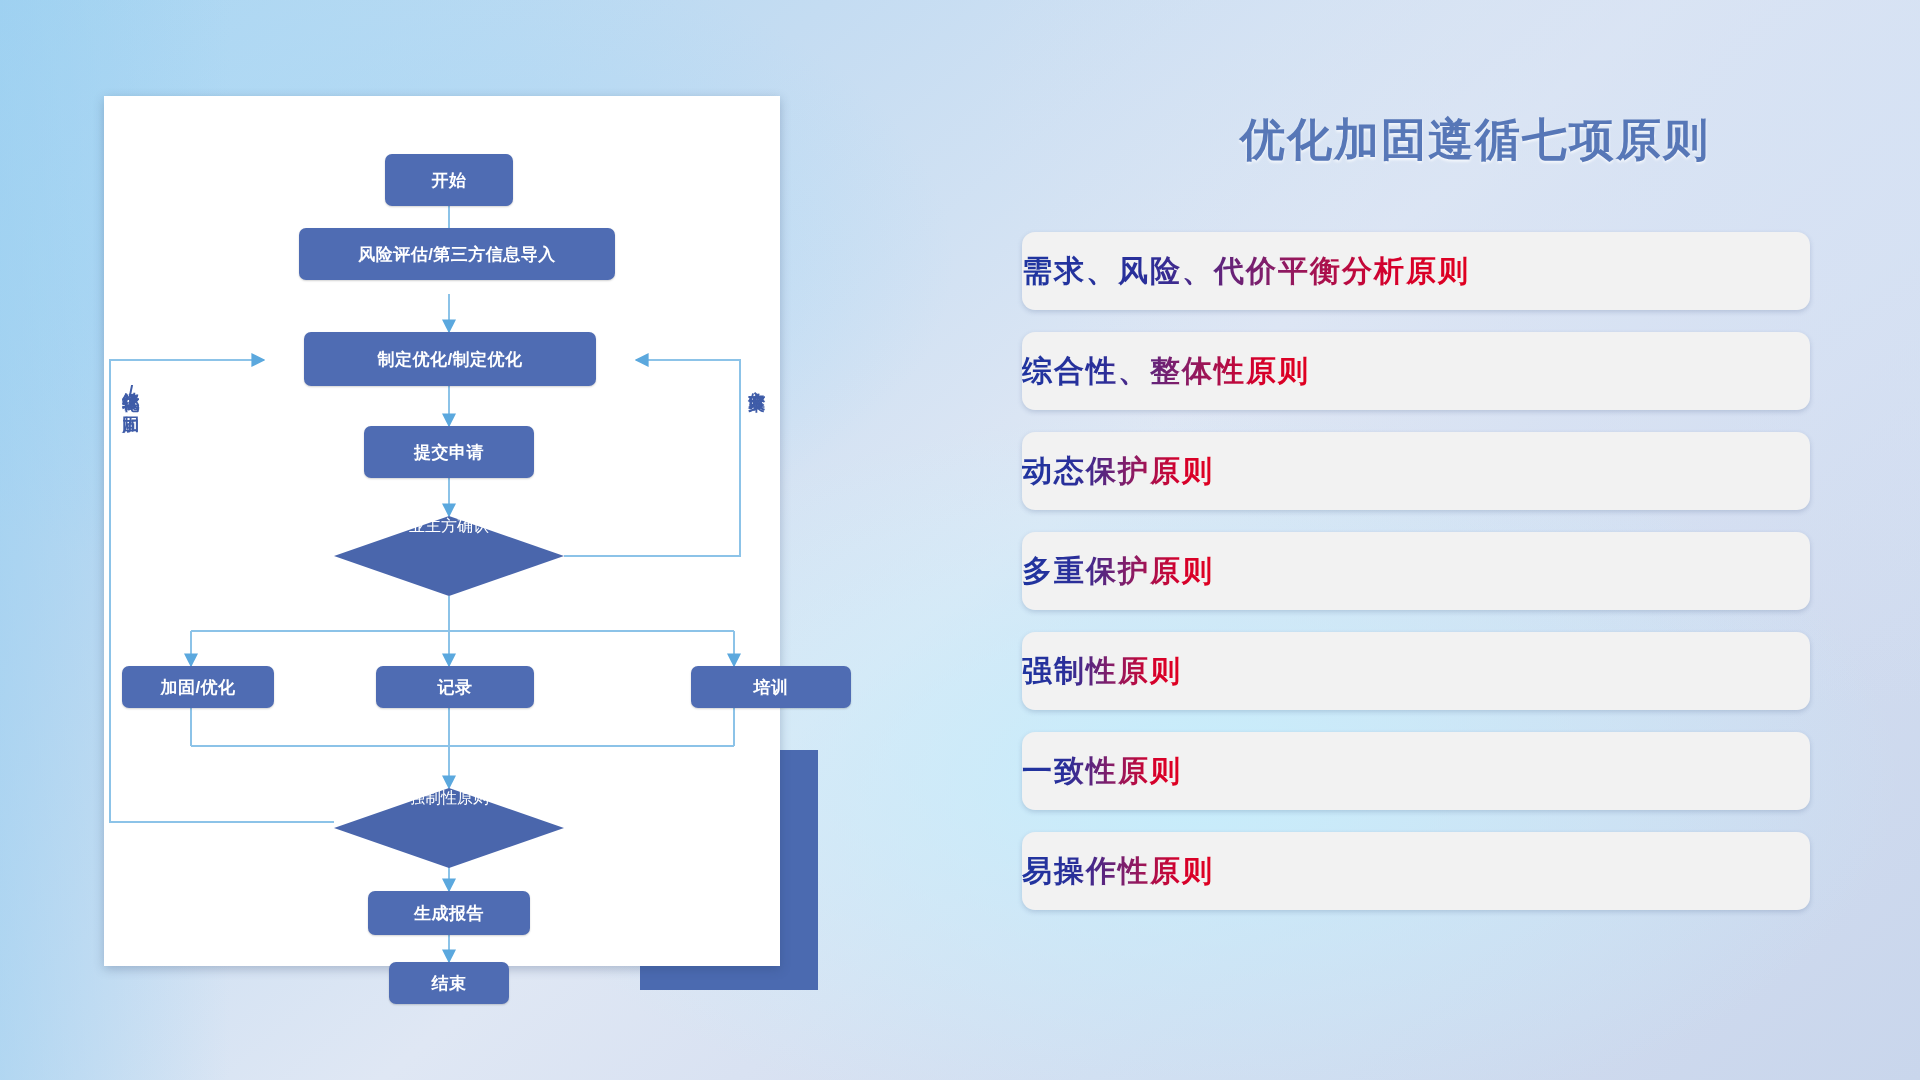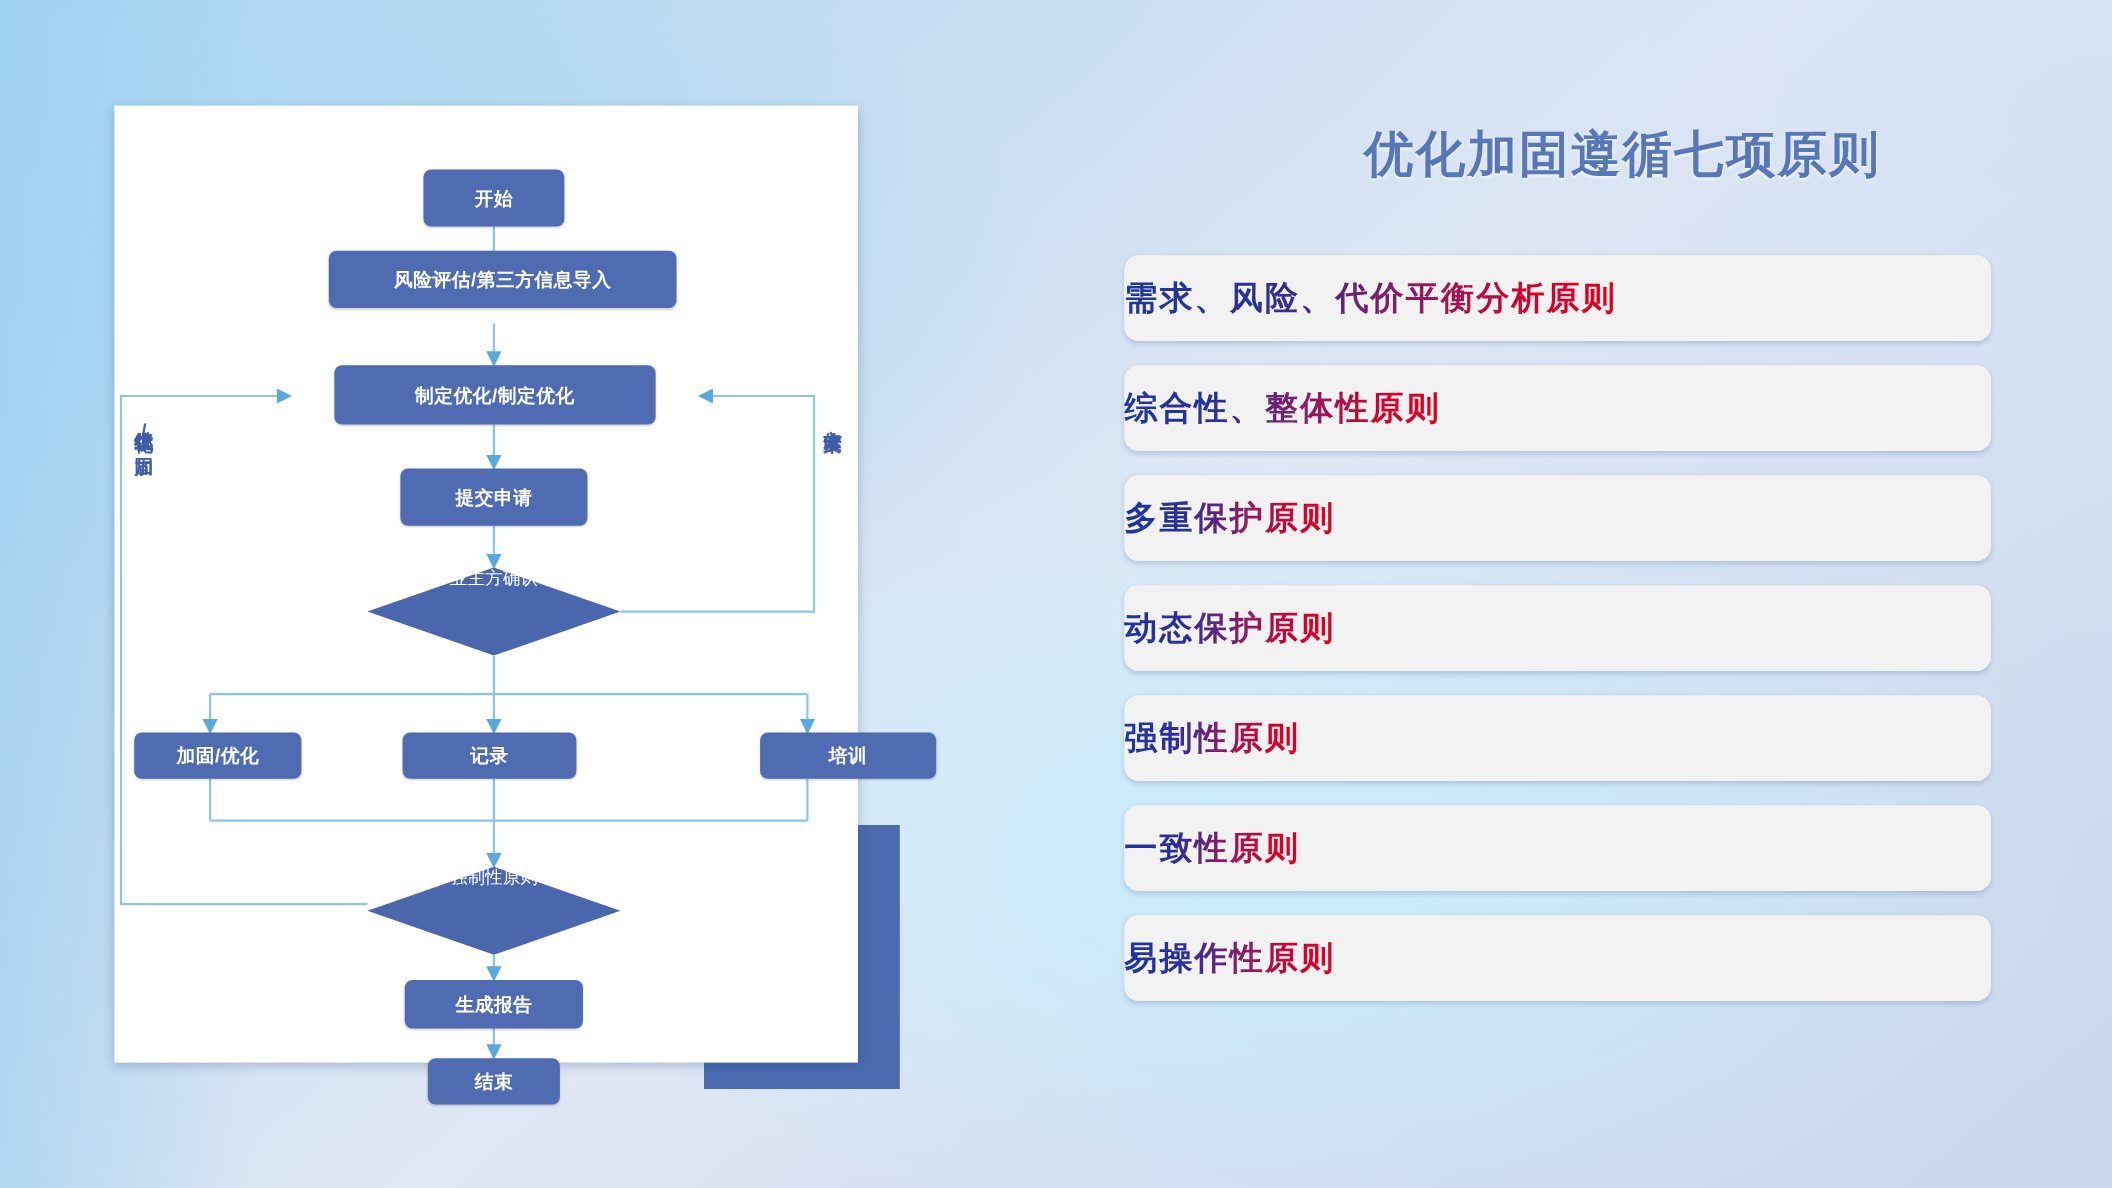--- a/index.html
+++ b/index.html
@@ -162,21 +162,21 @@
 
   <div class="diamond" style="left:230px;top:420px;width:230px;height:80px;">
     <span class="dshape"></span>
     <span class="dlabel">业主方确认</span>
   </div>
 
   <div class="node" style="left:18px;top:570px;width:152px;height:42px;">
     <span>加固/优化</span>
   </div>
 
-  <div class="node" style="left:262px;top:570px;width:158px;height:42px;">
+  <div class="node" style="left:272px;top:570px;width:158px;height:42px;">
     <span>记录</span>
   </div>
 
   <div class="node" style="left:551px;top:570px;width:160px;height:42px;margin-left:36px;">
     <span>培训</span>
   </div>
 
   <div class="diamond" style="left:230px;top:692px;width:230px;height:80px;">
     <span class="dshape"></span>
     <span class="dlabel">强制性原则</span>
@@ -205,30 +205,30 @@
     <span class="principle-text">需求、风险、代价平衡分析原则</span>
   </div>
 
   <div class="principle">
     <span class="principle-inner"></span>
     <span class="principle-text">综合性、整体性原则</span>
   </div>
 
   <div class="principle">
     <span class="principle-inner"></span>
+    <span class="principle-text">动态保护原则</span>
+  </div>
+
+  <div class="principle">
+    <span class="principle-inner"></span>
     <span class="principle-text">多重保护原则</span>
   </div>
 
   <div class="principle">
     <span class="principle-inner"></span>
-    <span class="principle-text">动态保护原则</span>
-  </div>
-
-  <div class="principle">
-    <span class="principle-inner"></span>
     <span class="principle-text">强制性原则</span>
   </div>
 
   <div class="principle">
     <span class="principle-inner"></span>
     <span class="principle-text">一致性原则</span>
   </div>
 
   <div class="principle">
     <span class="principle-inner"></span>

